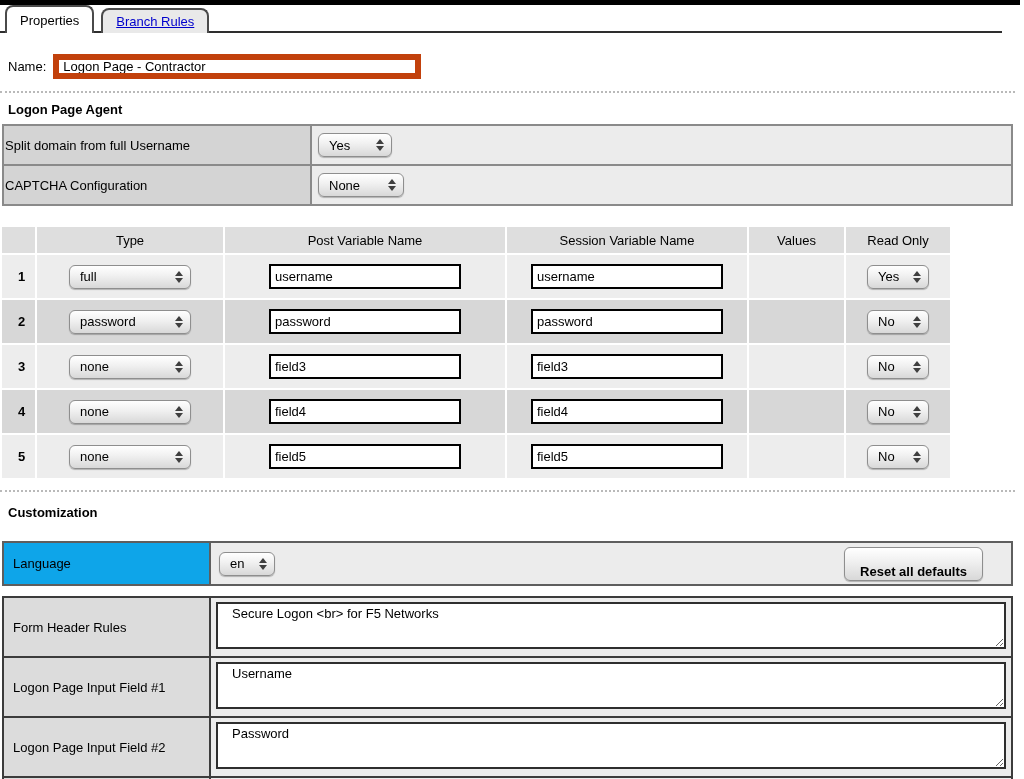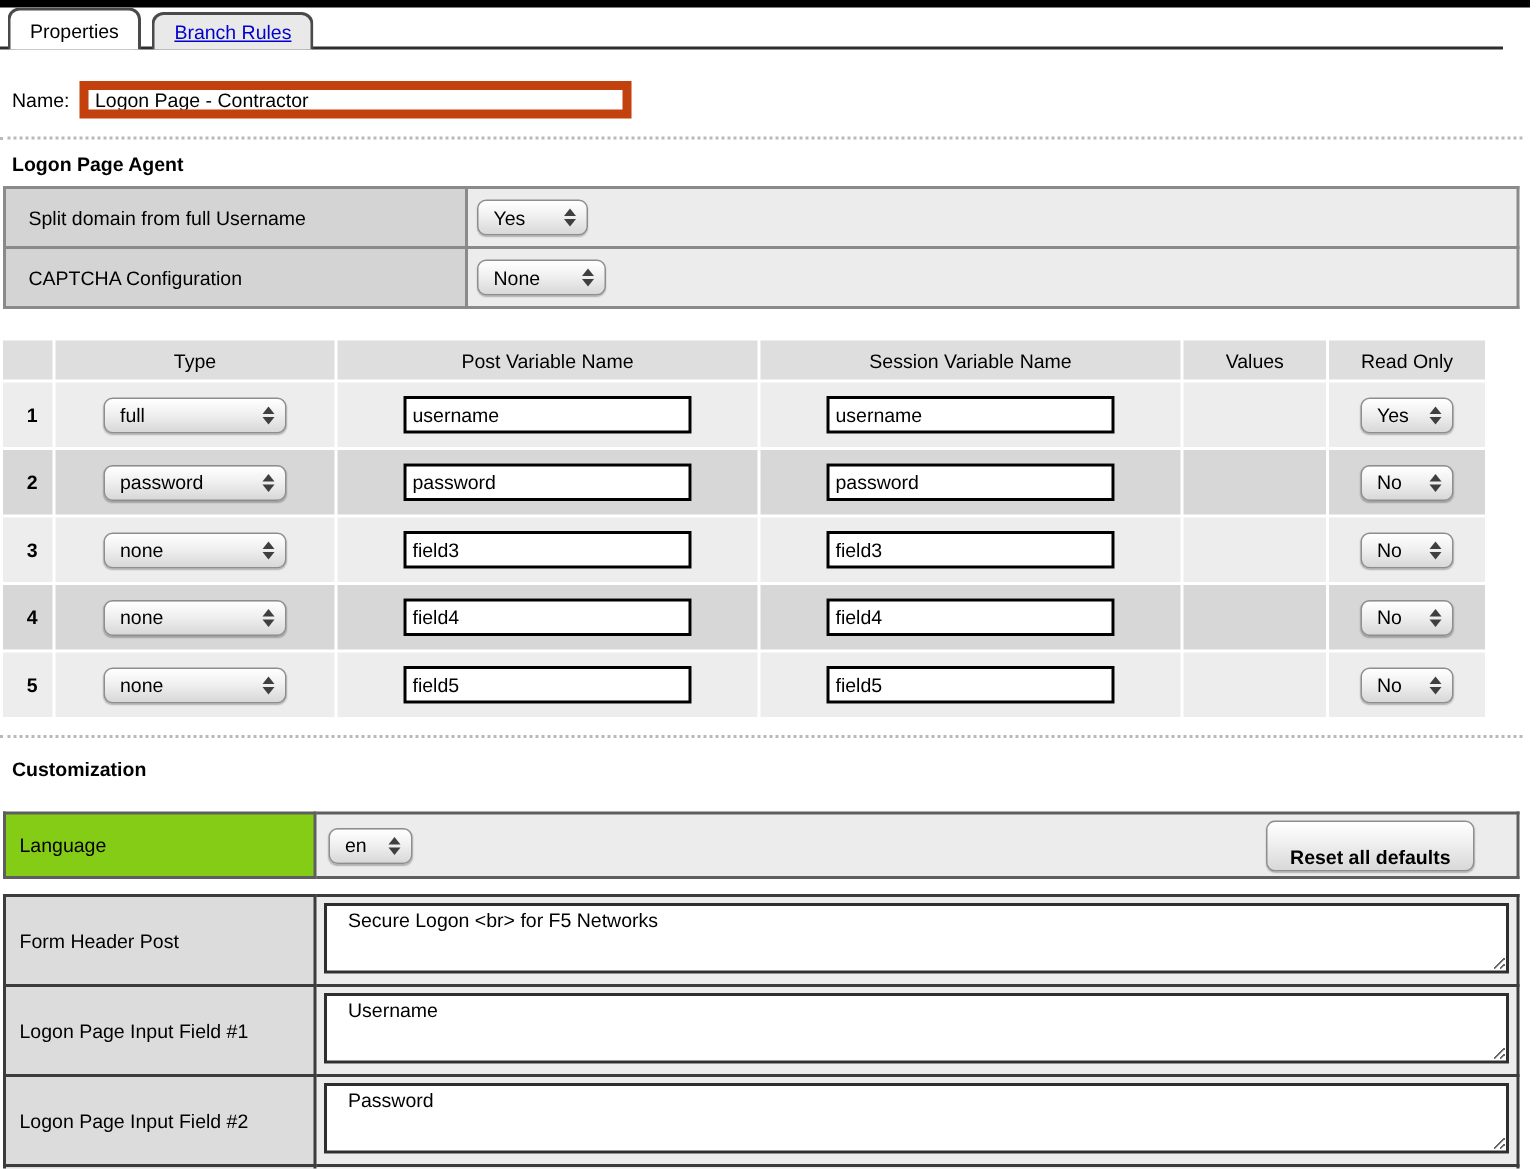--- a/index.html
+++ b/index.html
@@ -28,33 +28,33 @@
   .dotted { border: none; border-top: 2px dotted #b9b9b9; width: 1015px; }
   .dotted.one { margin-top: 12px; }
   .dotted.two { margin-top: 10px; }
 
   
   .section-title { font-size: 13px; font-weight: bold; margin: 9px 0 0 8px; }
 
   
   .prop-table { border-collapse: collapse; width: 1011px; margin: 7px 0 0 2px; }
   .prop-table td { border: 2px solid #8a8a8a; height: 40px; }
-  .prop-table td.plabel { background: #d4d4d4; width: 308px; padding-left: 15px; }
+  .prop-table td.plabel { background: #d4d4d4; width: 308px; padding-left: 1px; }
   .prop-table td.pvalue { background: #ececec; padding-left: 6px; }
 
   
   table.fields { border-collapse: separate; border-spacing: 2px; margin: 19px 0 0 0; }
   table.fields th { background: #dedede; height: 26px; font-weight: normal; text-align: center; }
   table.fields td { text-align: center; vertical-align: middle; height: 43px; }
   tr.row-odd td { background: #ededed; }
   tr.row-even td { background: #d7d7d7; }
   .col-num  { width: 33px;  }
   .col-type { width: 186px; }
   .col-post { width: 280px; }
-  .col-sess { width: 280px; }
+  .col-sess { width: 240px; }
   .col-vals { width: 95px;  }
   .col-ro   { width: 104px; }
   td.num-cell { text-align: left; padding-left: 6px; font-weight: bold; }
   .cell-input { width: 192px; height: 25px; border: 2px solid #000; background: #fff;
     font-family: "Liberation Sans", sans-serif; font-size: 13px; padding: 0 4px; }
 
   
   .mac-select { display: inline-flex; align-items: center; justify-content: space-between;
     height: 24px; border: 1px solid #8e8e8e; border-radius: 6px;
     background: linear-gradient(#ffffff, #f0f0f0 45%, #d8d8d8);
@@ -72,21 +72,21 @@
 
   
   .mac-button { height: 25px; padding: 16px 15px; border: 1px solid #8e8e8e; border-radius: 6px;
     background: linear-gradient(#ffffff, #efefef 45%, #d8d8d8);
     box-shadow: 0 1px 1px rgba(0,0,0,.25);
     font-family: "Liberation Sans", sans-serif; font-size: 13px; font-weight: bold; cursor: pointer; }
 
   
   .lang-table { border-collapse: collapse; width: 1011px; margin: 21px 0 0 2px; }
   .lang-table td { border: 2px solid #5e5e5e; height: 43px; }
-  .lang-table td.plabel { background: #84cc16; width: 207px; padding-left: 9px; }
+  .lang-table td.plabel { background: #0ea5e9; width: 207px; padding-left: 9px; }
   .lang-table td.pvalue { background: #ececec; }
   .lang-value-inner { display: flex; align-items: center; justify-content: space-between; padding-right: 28px; }
 
   .custom-table { border-collapse: collapse; width: 1011px; margin: 10px 0 0 2px; }
   .custom-table td { border: 2px solid #3c3c3c; height: 58px; }
   .custom-table td.plabel { background: #dcdcdc; width: 207px; padding-left: 9px; }
   .custom-table td.tvalue { background: #ececec; padding: 4px 5px; vertical-align: top; }
   .custom-textarea { width: 100%; height: 47px; border: 2px solid #2e2e2e; background: #fff;
     font-family: "Liberation Sans", sans-serif; font-size: 13px; padding: 2px 14px;
     resize: both; overflow: auto; }
@@ -282,21 +282,21 @@
         <button class="mac-button">Reset all defaults</button>
       </div>
     </td>
   </tr>
 </tbody>
   </table>
 
 <table class="custom-table">
   <tbody>
       <tr>
-    <td class="plabel">Form Header Post</td>
+    <td class="plabel">Form Header Rules</td>
     <td class="tvalue"><textarea class="custom-textarea" style="">Secure Logon &lt;br&gt; for F5 Networks</textarea></td>
   </tr>
   <tr>
     <td class="plabel">Logon Page Input Field #1</td>
     <td class="tvalue"><textarea class="custom-textarea" style="">Username</textarea></td>
   </tr>
   <tr>
     <td class="plabel">Logon Page Input Field #2</td>
     <td class="tvalue"><textarea class="custom-textarea" style="">Password</textarea></td>
   </tr>

